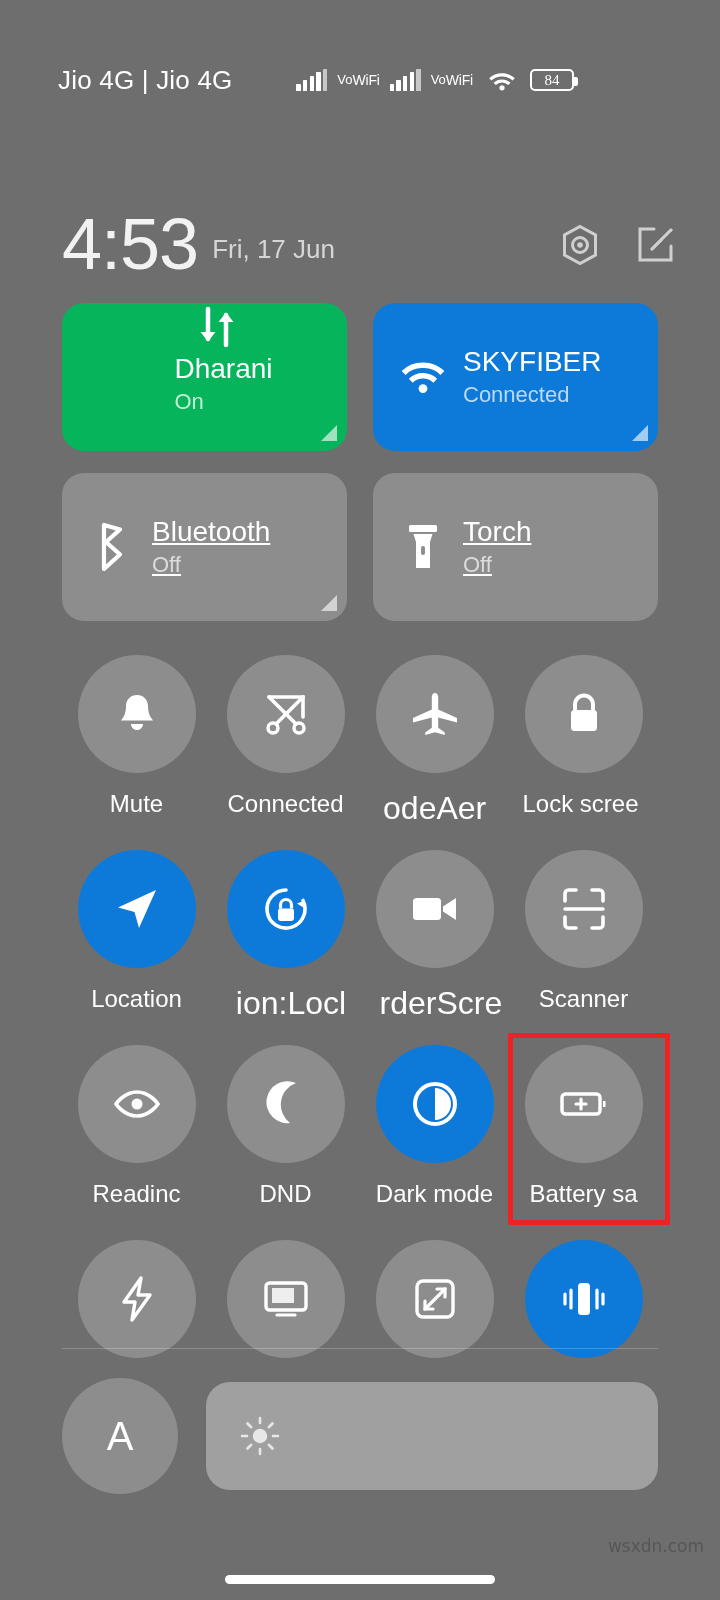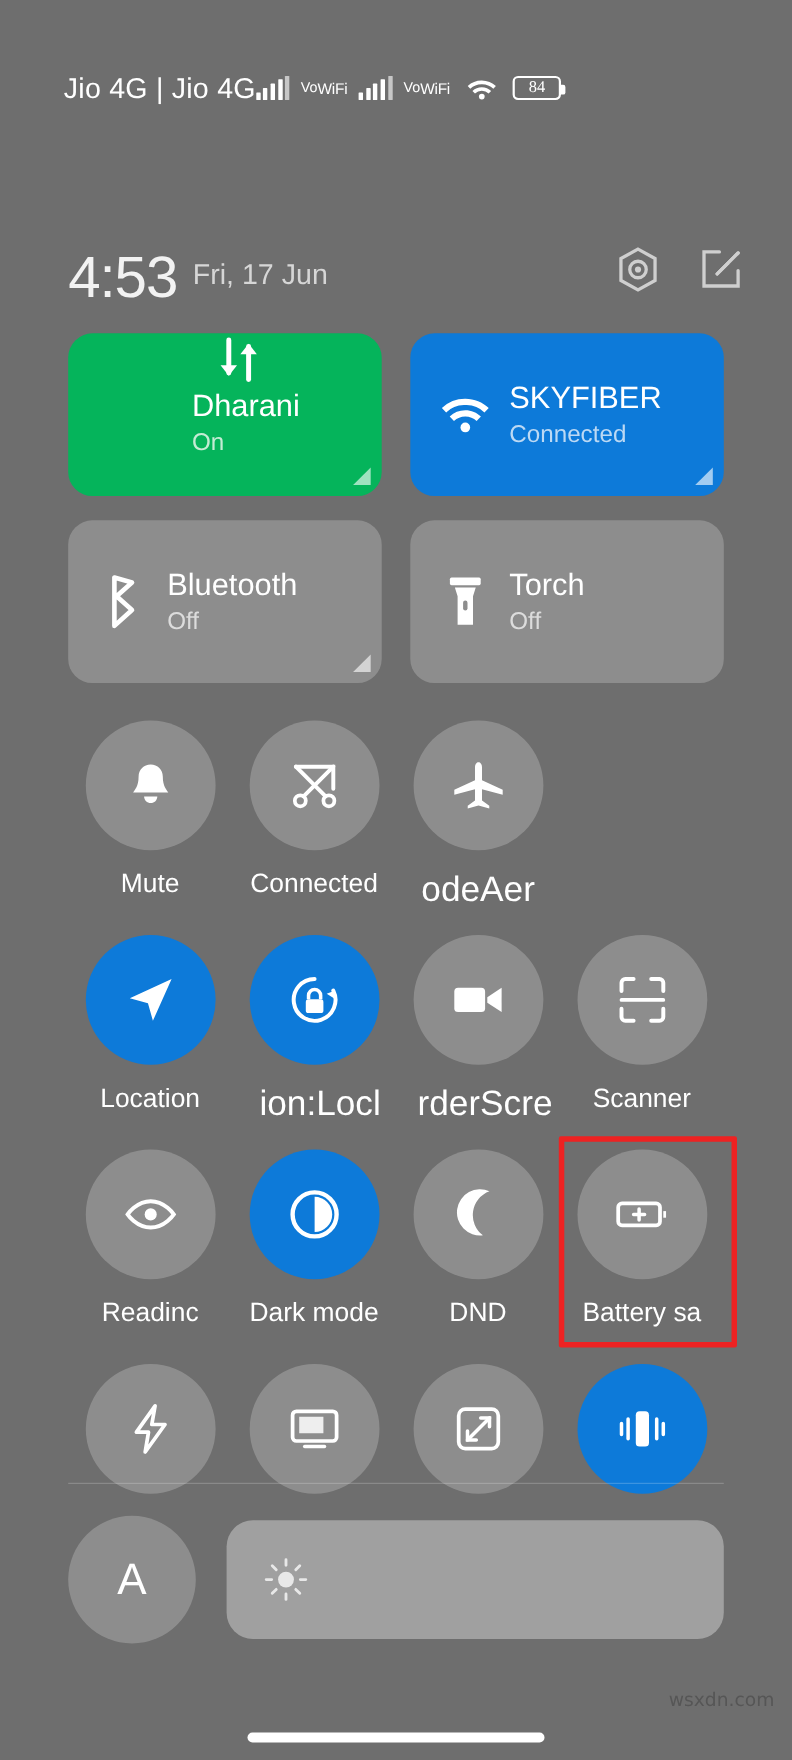--- a/index.html
+++ b/index.html
@@ -8,21 +8,21 @@
     background:#6e6e6e;
     font-family:"Liberation Sans", sans-serif;
     color:#ffffff;
     overflow:hidden;
     position:relative;
   }
 
   
   .statusbar{
     position:absolute; top:0; left:0; width:616px; height:160px;
-    display:flex; align-items:center; 
+    display:flex; align-items:center; justify-content:space-between;
     padding:0 42px 0 58px;
   }
   .carrier{ font-size:26px; color:#fff; letter-spacing:.2px; font-weight:400; }
   .status-icons{ display:flex; align-items:center; gap:7px; }
   .sig{ display:flex; align-items:flex-end; gap:2.5px; height:22px; }
   .sig i{ display:block; width:4.2px; background:#fff; border-radius:.6px; }
   .sig i:nth-child(1){ height:7px; }
   .sig i:nth-child(2){ height:11px; }
   .sig i:nth-child(3){ height:15px; }
   .sig i:nth-child(4){ height:19px; }
@@ -45,37 +45,37 @@
     width:3.4px; height:9px; background:#fff; border-radius:0 2px 2px 0;
   }
   .batt span{ font-size:15px; font-weight:400; line-height:1; }
 
   
   .clockrow{
     position:absolute; top:178px; left:0; width:720px; height:96px;
     display:flex; align-items:flex-end; padding:0 44px 0 62px;
   }
   .clock{
-    font-size:53px; line-height:.82; font-weight:300; letter-spacing:-1px;
+    font-size:72px; line-height:.82; font-weight:300; letter-spacing:-1px;
     color:#f2f2f2;
   }
   .cdate{ font-size:26px; color:#d6d6d6; margin-left:14px; margin-bottom:9px; }
   .clock-actions{ margin-left:auto; display:flex; align-items:center; gap:36px; margin-bottom:8px; }
 
   
   .bigrow{ position:absolute; left:62px; width:596px; display:flex; gap:26px; }
   .bigrow.r1{ top:303px; }
   .bigrow.r2{ top:473px; }
   .bigtile{
     width:285px; height:148px; border-radius:22px; position:relative;
     display:flex; align-items:center; padding-left:24px; overflow:hidden;
   }
   .bigtile.green{ background:#05b45b;flex-direction:column; }
   .bigtile.blue{ background:#0d7ad9; }
-  .bigtile.grey{ background:rgba(255,255,255,.22); }
+  .bigtile.grey{ background:rgba(255,255,255,.22);text-decoration:underline; }
   .bt-ico{ width:52px; min-width:52px; display:flex; align-items:center; justify-content:center; }
   .bt-txt{ margin-left:14px; }
   .bt-title{ font-size:28px; font-weight:400; line-height:1.25; color:#fff; }
   .bt-sub{ font-size:22px; line-height:1.3; margin-top:2px; }
   .green .bt-sub{ color:#c4ecd4; }
   .blue .bt-sub{ color:#bcd9f4; }
   .grey .bt-sub{ color:#dcdcdc; }
   .corner{
     position:absolute; right:10px; bottom:10px; width:0; height:0;
     border-left:16px solid transparent; border-bottom:16px solid rgba(255,255,255,.62);
@@ -313,20 +313,31 @@
           <path d="M24 2c2 0 3.2 2 3.2 4.6v11.8L46 27v4.6l-18.8-5.2v10.4l6.6 4.8V44L24 41.2 14.2 44v-2.4l6.6-4.8V26.4L2 31.6V27l18.8-8.6V6.6C20.8 4 22 2 24 2z" fill="#fff"></path>
         </svg>
       </span>
     </div>
     <div class="lbl-pair">
       <span class="clip-l">ode</span>
       <span class="clip-r">Aer</span>
     </div>
   </div>
 
+  <div class="cell">
+    <div class="circ">
+      <span>
+        <svg width="40" height="48" viewBox="0 0 40 48">
+          <path d="M11 20v-5.5a9 9 0 0 1 18 0V20" fill="none" stroke="#fff" stroke-width="4"></path>
+          <rect x="7" y="20" width="26" height="21" rx="3.5" fill="#fff"></rect>
+        </svg>
+      </span>
+    </div>
+    <div class="lbl-trim-l">Lock scree</div>
+  </div>
 </div>
 
 <div class="crow r-b">
 
   <div class="cell">
     <div class="circ on">
       <span>
         <svg width="48" height="48" viewBox="0 0 48 48">
           <path d="M43 5 5 22.5l16.5 4.5L26 43z" fill="#fff"></path>
         </svg>
@@ -391,40 +402,40 @@
         <svg width="50" height="32" viewBox="0 0 50 32">
           <path d="M25 4C12 4 4 16 4 16s8 12 21 12 21-12 21-12S38 4 25 4z" fill="none" stroke="#fff" stroke-width="3.6"></path>
           <circle cx="25" cy="16" r="5.5" fill="#fff"></circle>
         </svg>
       </span>
     </div>
     <div class="lbl-trim">Readinc</div>
   </div>
 
   <div class="cell">
+    <div class="circ">
+      <span>
+        <svg width="44" height="46" viewBox="0 0 44 46">
+          <path d="M32 2a21 21 0 1 0-6 40 23 23 0 0 1 6-40z" fill="#fff"></path>
+        </svg>
+      </span>
+    </div>
+    <div class="clabel">DND</div>
+  </div>
+
+  <div class="cell">
     <div class="circ on">
       <span>
         <svg width="48" height="48" viewBox="0 0 48 48">
           <circle cx="24" cy="24" r="20" fill="none" stroke="#fff" stroke-width="4"></circle>
           <path d="M24 8a16 16 0 0 1 0 32z" fill="#fff"></path>
         </svg>
       </span>
     </div>
     <div class="clabel">Dark mode</div>
-  </div>
-
-  <div class="cell">
-    <div class="circ">
-      <span>
-        <svg width="44" height="46" viewBox="0 0 44 46">
-          <path d="M32 2a21 21 0 1 0-6 40 23 23 0 0 1 6-40z" fill="#fff"></path>
-        </svg>
-      </span>
-    </div>
-    <div class="clabel">DND</div>
   </div>
 
   <div class="cell">
     <div class="circ">
       <span>
         <svg width="50" height="30" viewBox="0 0 50 30">
           <rect x="3" y="5" width="38" height="20" rx="3.5" fill="none" stroke="#fff" stroke-width="3.4"></rect>
           <path d="M44 12h2.5v6H44z" fill="#fff"></path>
           <path d="M22 10v10M17 15h10" stroke="#fff" stroke-width="3.2" stroke-linecap="round"></path>
         </svg>

